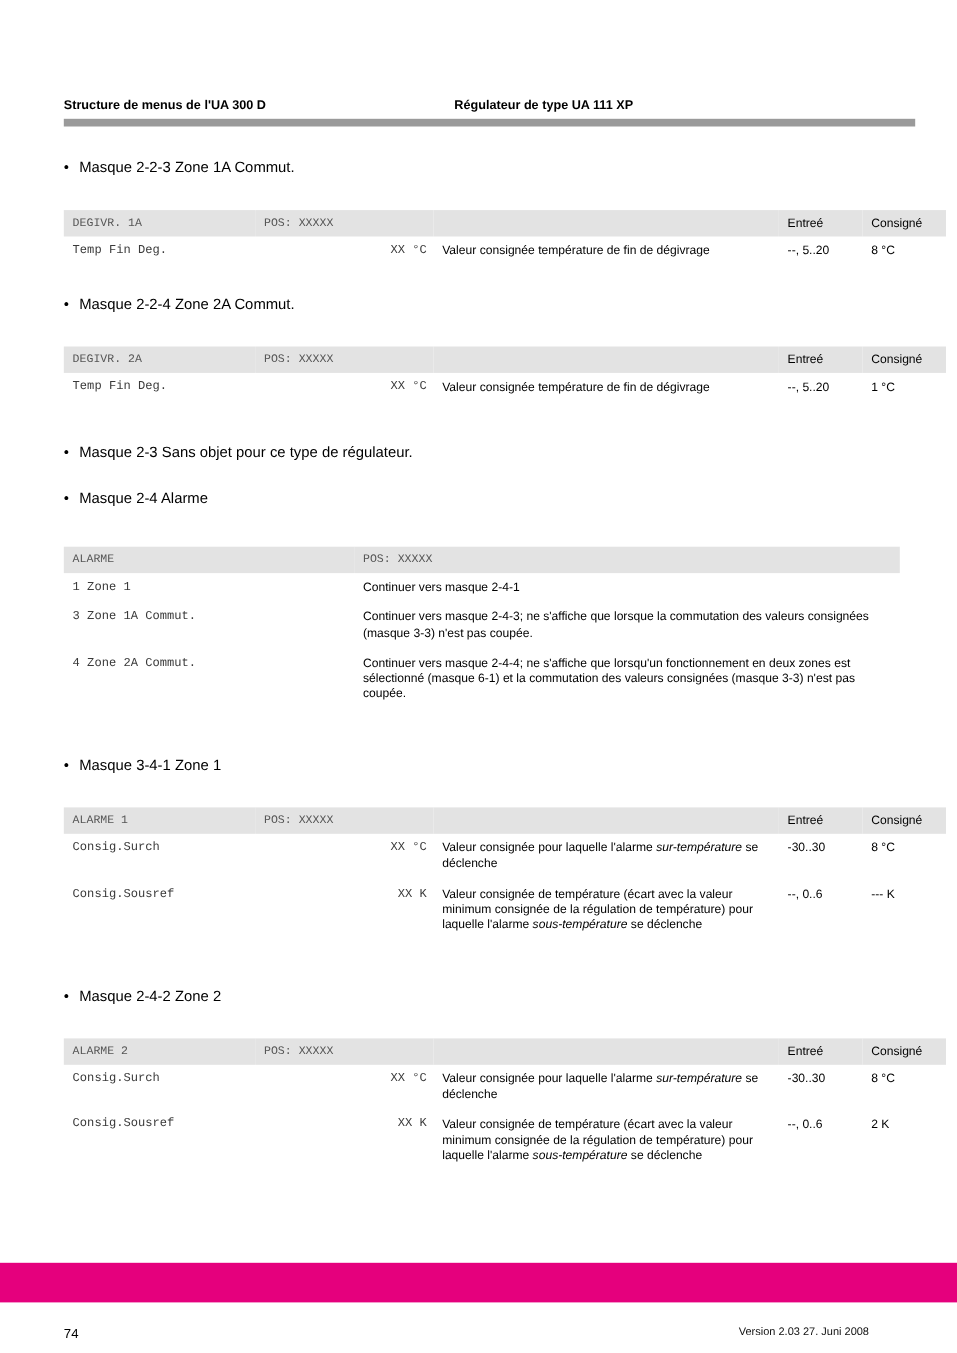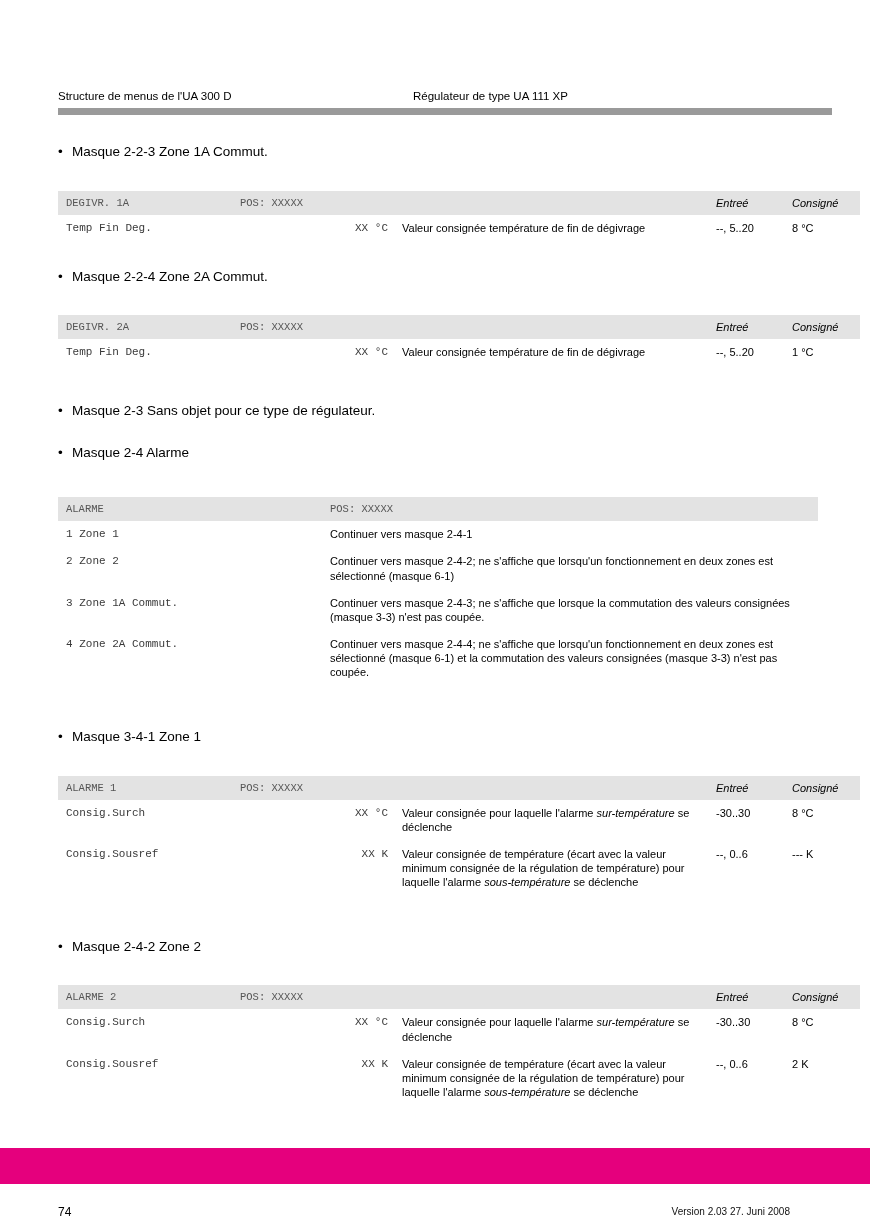--- a/index.html
+++ b/index.html
@@ -27,20 +27,21 @@
     top: 90px;
     width: 732px;
   }
   
   .doc-header {
     display: flex;
     justify-content: flex-start;
     font-size: 11.5px;
     color: #000;
     margin-bottom: 6px;
+    font-weight: bold;
   }
   .doc-header .left {
     width: 355px;
   }
   .doc-header .right {
     flex: 1;
   }
   .header-rule {
     height: 7px;
     background: #9a9a9a;
@@ -78,21 +79,20 @@
     font-size: 10.5px;
     color: #555555;
     padding: 6px 6px 6px 8px;
     vertical-align: middle;
     margin-left: 45px;
   }
   table.mask tr.hdr td.col-label {
     font-family: "Liberation Sans", sans-serif;
     font-size: 11px;
     color: #000000;
-    font-style: italic;
   }
   table.mask tr.row td {
     padding: 6px 6px 7px 8px;
     vertical-align: top;
     font-size: 11px;
     line-height: 1.28;
   }
   td.mono {
     font-family: "Liberation Mono", monospace;
     font-size: 10.5px;
@@ -232,24 +232,20 @@
       <tbody>
           <tr class="hdr">
         <td class="w-name2">ALARME</td>
         <td class="w-desc2">POS: XXXXX</td>
       </tr>
       <tr class="row">
         <td class="mono">1 Zone 1</td>
         <td class="desc">Continuer vers masque 2-4-1</td>
       </tr>
       <tr class="row">
-        <td class="mono">2 Zone 2</td>
-        <td class="desc">Continuer vers masque 2-4-2; ne s'affiche que lorsqu'un fonctionnement en deux zones est sélectionné (masque 6-1)</td>
-      </tr>
-      <tr class="row">
         <td class="mono">3 Zone 1A Commut.</td>
         <td class="desc">Continuer vers masque 2-4-3; ne s'affiche que lorsque la commutation des valeurs consignées (masque 3-3) n'est pas coupée.</td>
       </tr>
       <tr class="row">
         <td class="mono">4 Zone 2A Commut.</td>
         <td class="desc">Continuer vers masque 2-4-4; ne s'affiche que lorsqu'un fonctionnement en deux zones est sélectionné (masque 6-1) et la commutation des valeurs consignées (masque 3-3) n'est pas coupée.</td>
       </tr>
     </tbody>
       </table>
 

